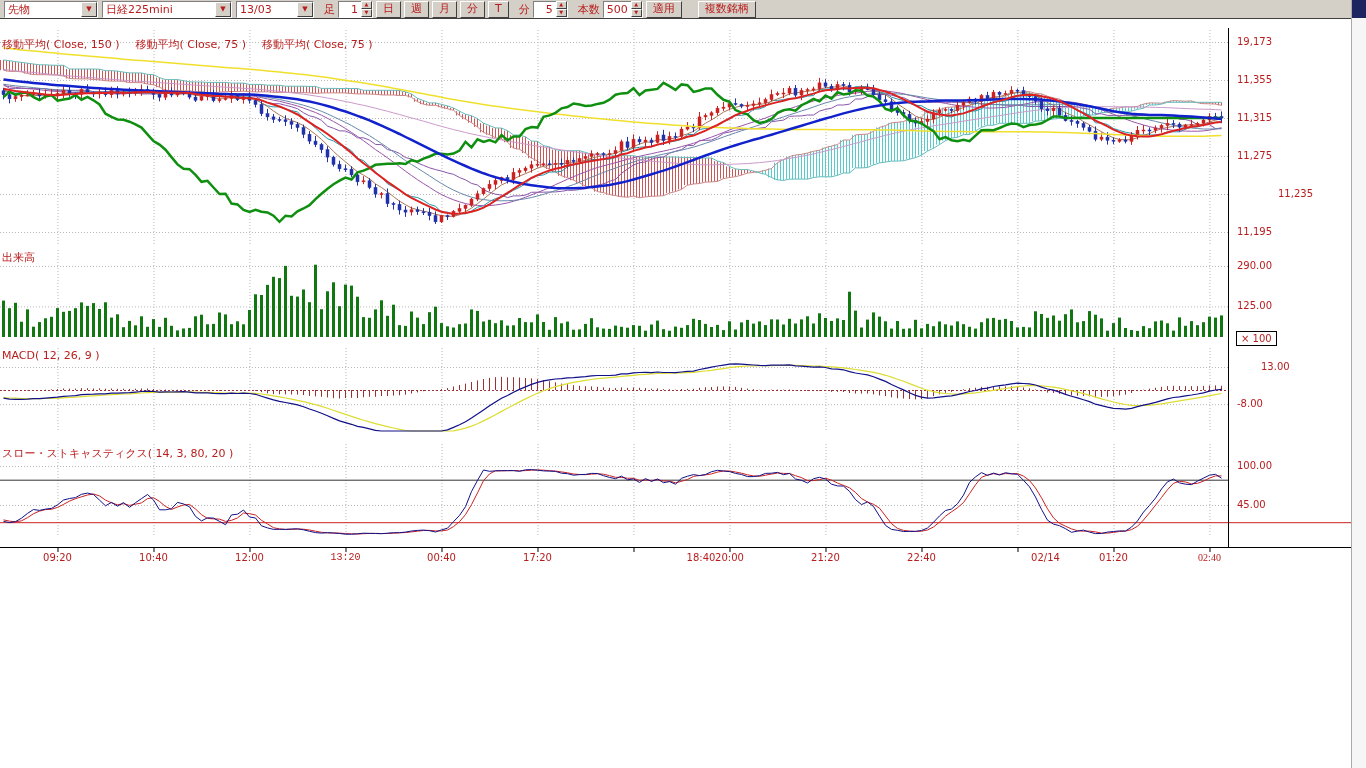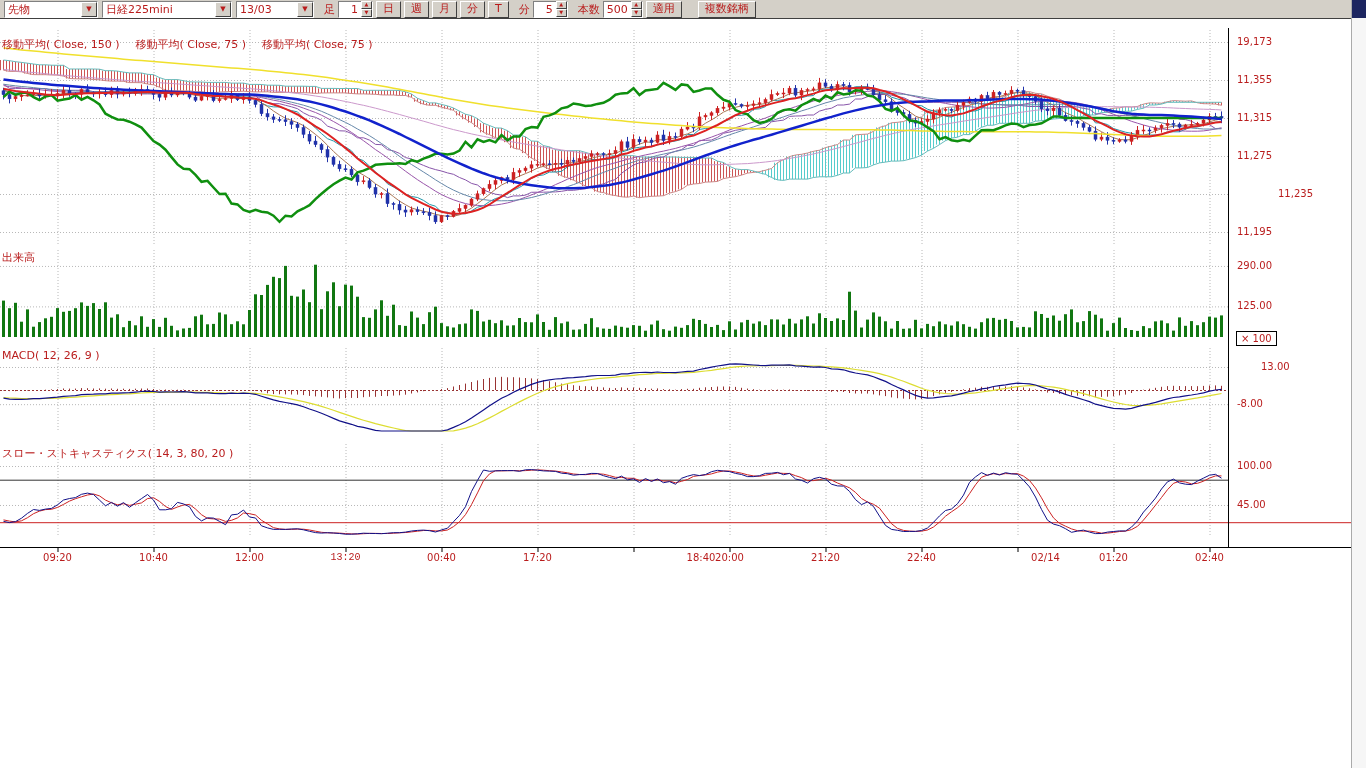--- a/index.html
+++ b/index.html
@@ -1438,14 +1438,14 @@
     <div class="axis-label time-label" style="left: 249.5px; top: 552px;">12:00</div>
     <div class="axis-label time-label" style="left: 345.5px; top: 552px; font-family: Liberation Mono, monospace;">13:20</div>
     <div class="axis-label time-label" style="left: 441.5px; top: 552px;">00:40</div>
     <div class="axis-label time-label" style="left: 537.5px; top: 552px;">17:20</div>
     <div class="axis-label time-label" style="left: 665px; top: 552px; margin-left: 36px;">18:40</div>
     <div class="axis-label time-label" style="left: 729.5px; top: 552px;">20:00</div>
     <div class="axis-label time-label" style="left: 825.5px; top: 552px;">21:20</div>
     <div class="axis-label time-label" style="left: 921.5px; top: 552px;">22:40</div>
     <div class="axis-label time-label" style="left: 1017.5px; top: 552px; margin-left: 28px;">02/14</div>
     <div class="axis-label time-label" style="left: 1113.5px; top: 552px;">01:20</div>
-    <div class="axis-label time-label" style="left: 1209.5px; top: 552px;">02:40</div>
+    <div class="axis-label time-label" style="left: 1209.5px; top: 552px; font-family: Liberation Serif, serif;">02:40</div>
   </div>
 
 </body></html>

